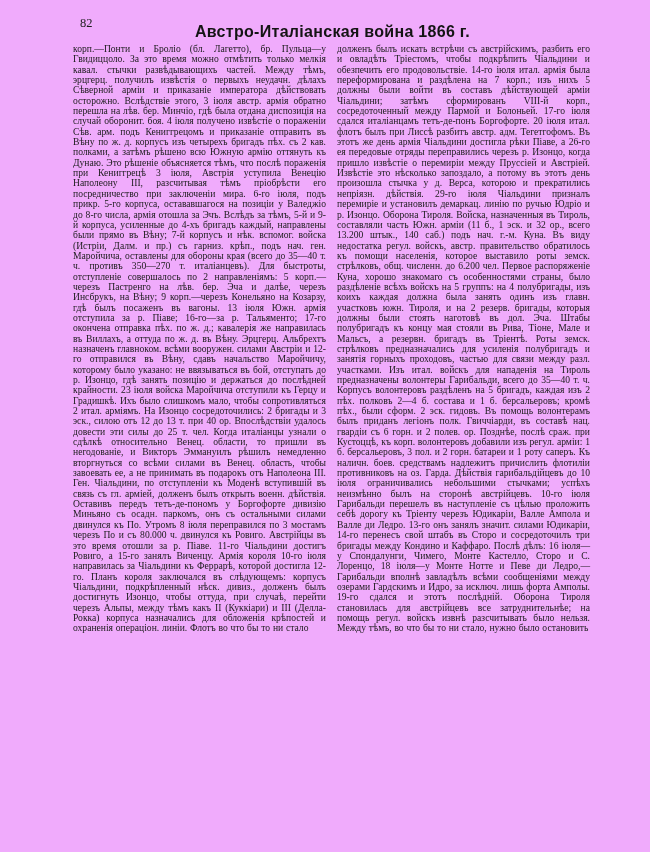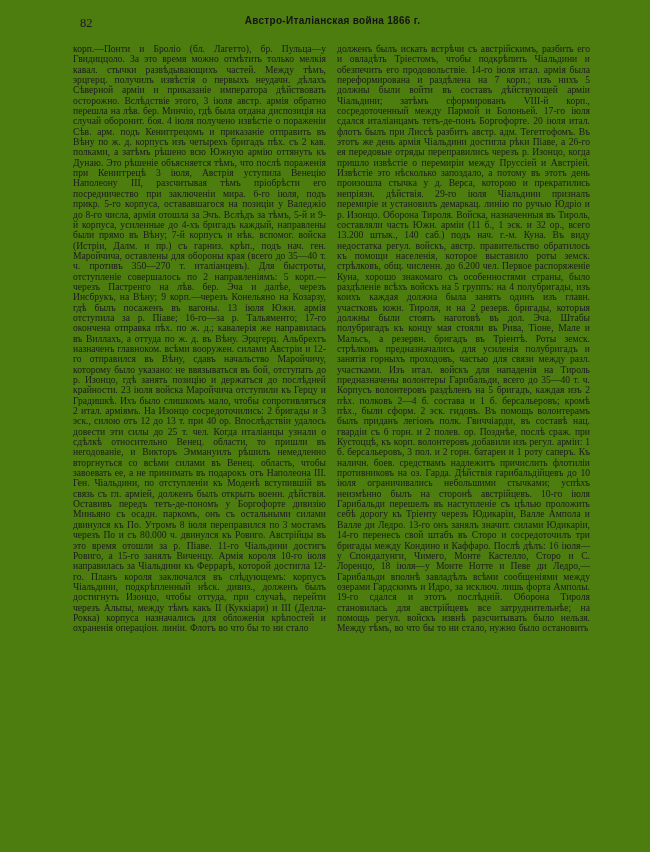--- a/index.html
+++ b/index.html
@@ -4,46 +4,46 @@
 <style>
   html, body {
     margin: 0;
     padding: 0;
     background: #ffffff;
   }
   .sheet {
     position: relative;
     width: 650px;
     height: 852px;
-    background: #4d7c0f;
+    background: #f0abfc;
     overflow: hidden;
     color: #191919;
     font-family: "Liberation Serif", "DejaVu Serif", serif;
   }
   .page-header {
     position: absolute;
     top: 15px;
     left: 73px;
     right: 58px;
     height: 18px;
   }
   .page-number {
     position: absolute;
     left: 7px;
     top: 1px;
     font-size: 12.5px;
     font-family: "Liberation Serif", serif;
     color: #1c1c1c;
   }
   .running-title {
-    margin: 0;
+    margin: 8px;
     text-align: center;
     font-family: "Liberation Sans", "DejaVu Sans", sans-serif;
     font-weight: bold;
-    font-size: 10px;
+    font-size: 16px;
     letter-spacing: 0.3px;
     color: #141414;
     white-space: nowrap;
   }
   .columns {
     position: absolute;
     top: 44px;
     left: 73px;
     width: 517px;
     display: flex;

